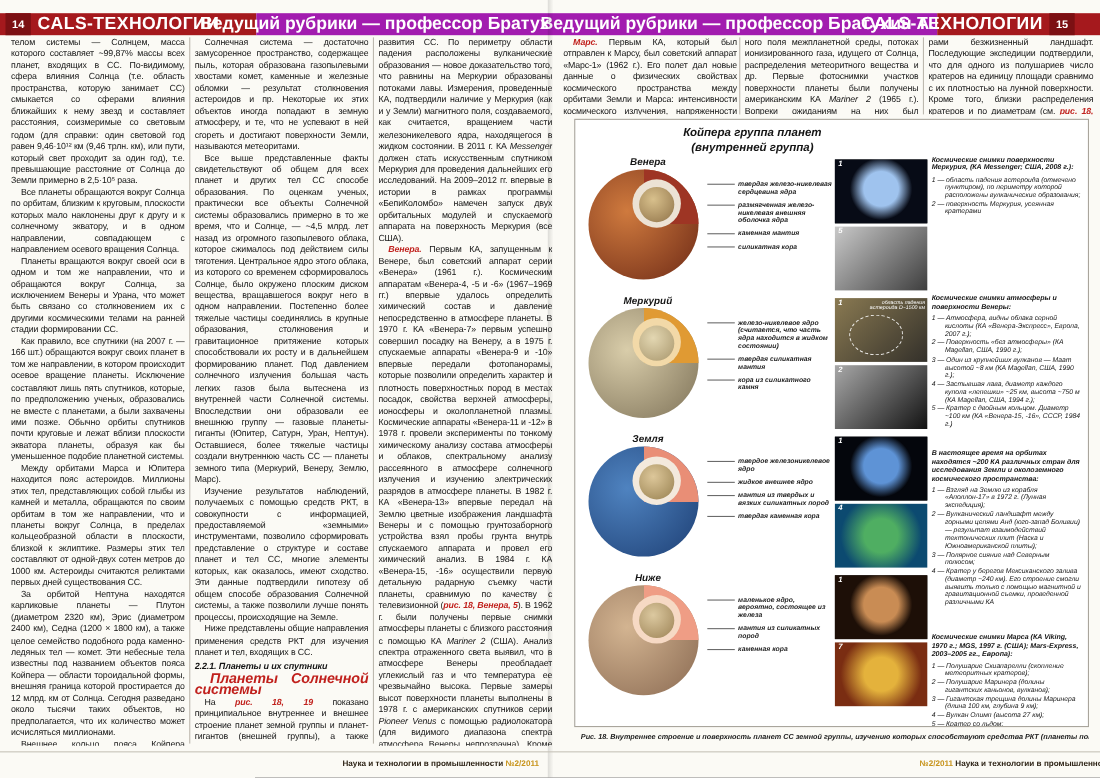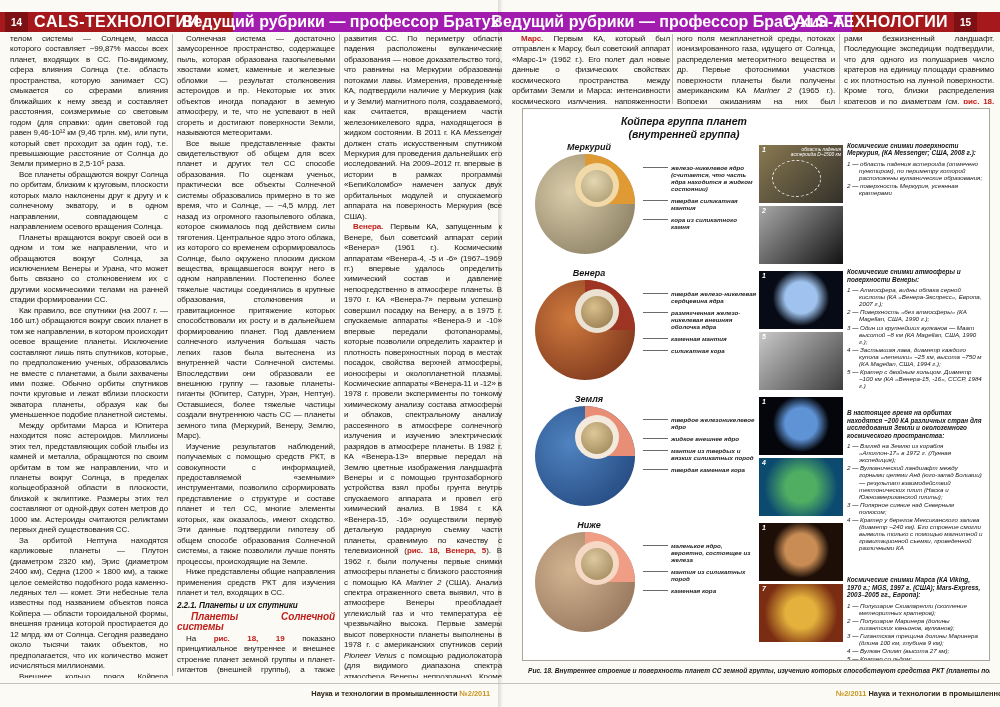--- a/index.html
+++ b/index.html
@@ -20,23 +20,23 @@
   
   .gutter{position:absolute;left:498px;top:0;width:7px;height:707px;
           background:linear-gradient(90deg,rgba(0,0,0,.12),rgba(0,0,0,0) 75%);}
   
   .col{position:absolute;top:34px;width:158px;text-align:justify;font-size:8px;line-height:10.45px;
        letter-spacing:-0.12px;overflow:hidden;}
   .col.tall{height:644px;}
   .col.short{height:70px;}
   .para{margin:0;text-indent:9px;}
   .para.ni{text-indent:0;}
-  .ref{color:#c0201c;font-weight:bold;}
+  .ref{color:#c0201c;font-weight:bold;font-style:italic;}
   .h-num{font-weight:bold;font-style:italic;font-size:8.2px;margin:3px 0 0 0;text-indent:0;}
-  .h-red{color:#c0201c;font-weight:bold;font-style:italic;font-size:10px;margin:0 0 1px 0;text-indent:14px;}
+  .h-red{color:#c0201c;font-weight:bold;font-style:italic;font-size:13px;margin:0 0 1px 0;text-indent:14px;}
   .vrule{position:absolute;top:34px;width:1px;background:#bdb9af;}
   .vrule.tall{height:642px;}
   .vrule.short{height:70px;}
   
   .figure{position:absolute;left:522px;top:108px;width:468px;height:553px;border:1px solid #a9a59c;
           background:#fff;display:flex;box-sizing:border-box;overflow:hidden;}
   .fig-left{width:322px;position:relative;flex:0 0 auto;}
   .fig-title{text-align:center;font-weight:bold;font-style:italic;font-size:10.5px;line-height:12.5px;
              margin:6px 0 2px 0;}
   .planet-row{position:relative;height:126px;}
@@ -132,63 +132,63 @@
     </div>
 
   <div class="figure">
     <div class="fig-left">
       <div class="fig-title">
         <div>Койпера группа планет</div>
         <div>(внутренней группа)</div>
       </div>
       <div>
           <div class="planet-row">
+            <div class="p-name">Венера</div>
+            <div class="p-sphere">
+              <div class="globe" style="background:radial-gradient(circle at 35% 38%,#cf7a3e,#6e2a16)"></div>
+              <div class="wedge" style="background:conic-gradient(from 0deg at 50% 50%,#9e3524 0 90deg,rgba(0,0,0,0) 90deg)"></div>
+              <div class="ring" style="background:#ece2d4"></div>
+              <div class="core" style="background:radial-gradient(circle at 40% 35%,#d8c08c,#8f7248)"></div>
+            </div>
+            <div class="p-labels">
+              <div class="p-label">твердая железо-никелевая сердцевина ядра</div>
+              <div class="p-label">размягченная железо-никелевая внешняя оболочка ядра</div>
+              <div class="p-label">каменная мантия</div>
+              <div class="p-label">силикатная кора</div>
+            </div>
+            <div class="p-photos">
+              <div class="photo" style="background:#000 radial-gradient(circle at 50% 46%,#9fc3ee 30%,#070b16 54%)">
+                <span class="ph-num">1</span>
+              </div>
+              <div class="photo" style="background:linear-gradient(135deg,#c9c9c9,#3e3e3e)">
+                <span class="ph-num">5</span>
+              </div>
+            </div>
+          </div>
+          <div class="planet-row">
             <div class="p-name">Меркурий</div>
             <div class="p-sphere">
               <div class="globe" style="background:radial-gradient(circle at 35% 38%,#d9cdaa,#7e7258)"></div>
               <div class="wedge" style="background:conic-gradient(from 0deg at 50% 50%,#e09a33 0 90deg,rgba(0,0,0,0) 90deg)"></div>
               <div class="ring" style="background:#f2d9a8"></div>
               <div class="core" style="background:radial-gradient(circle at 40% 35%,#e3d7b2,#a8966c)"></div>
             </div>
             <div class="p-labels">
               <div class="p-label">железо-никелевое ядро (считается, что часть ядра находится в жидком состоянии)</div>
               <div class="p-label">твердая силикатная мантия</div>
               <div class="p-label">кора из силикатного камня</div>
             </div>
             <div class="p-photos">
               <div class="photo" style="background:linear-gradient(135deg,#8a7a52,#33302a)">
                 <span class="ph-num">1</span>
                 <span class="ph-ellipse"></span>
                 <span class="ph-overlay">область падения астероида D~1500 км</span>
               </div>
               <div class="photo" style="background:linear-gradient(135deg,#a8a8a8,#121212)">
                 <span class="ph-num">2</span>
-              </div>
-            </div>
-          </div>
-          <div class="planet-row">
-            <div class="p-name">Венера</div>
-            <div class="p-sphere">
-              <div class="globe" style="background:radial-gradient(circle at 35% 38%,#cf7a3e,#6e2a16)"></div>
-              <div class="wedge" style="background:conic-gradient(from 0deg at 50% 50%,#9e3524 0 90deg,rgba(0,0,0,0) 90deg)"></div>
-              <div class="ring" style="background:#ece2d4"></div>
-              <div class="core" style="background:radial-gradient(circle at 40% 35%,#d8c08c,#8f7248)"></div>
-            </div>
-            <div class="p-labels">
-              <div class="p-label">твердая железо-никелевая сердцевина ядра</div>
-              <div class="p-label">размягченная железо-никелевая внешняя оболочка ядра</div>
-              <div class="p-label">каменная мантия</div>
-              <div class="p-label">силикатная кора</div>
-            </div>
-            <div class="p-photos">
-              <div class="photo" style="background:#000 radial-gradient(circle at 50% 46%,#9fc3ee 30%,#070b16 54%)">
-                <span class="ph-num">1</span>
-              </div>
-              <div class="photo" style="background:linear-gradient(135deg,#c9c9c9,#3e3e3e)">
-                <span class="ph-num">5</span>
               </div>
             </div>
           </div>
           <div class="planet-row">
             <div class="p-name">Земля</div>
             <div class="p-sphere">
               <div class="globe" style="background:radial-gradient(circle at 35% 38%,#4f83c0,#1d3f74)"></div>
               <div class="wedge" style="background:conic-gradient(from 0deg at 50% 50%,#e98e76 0 90deg,rgba(0,0,0,0) 90deg)"></div>
               <div class="ring" style="background:#f3e9dc"></div>
               <div class="core" style="background:radial-gradient(circle at 40% 35%,#ddc79a,#97804f)"></div>

